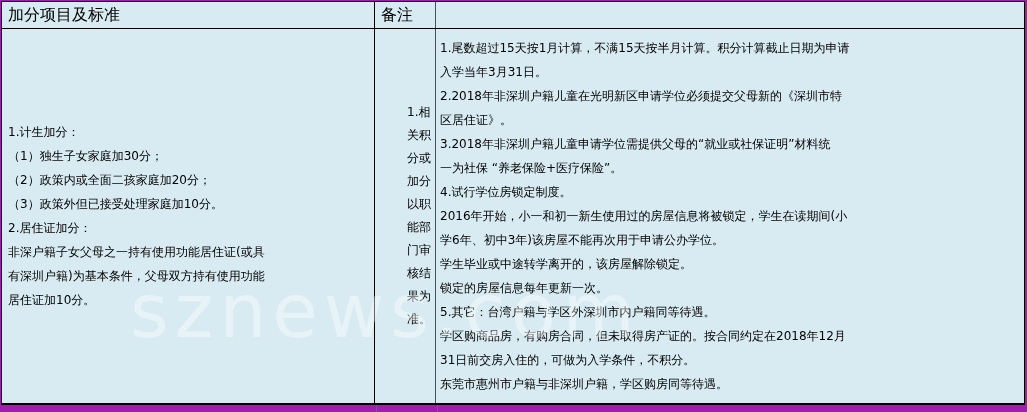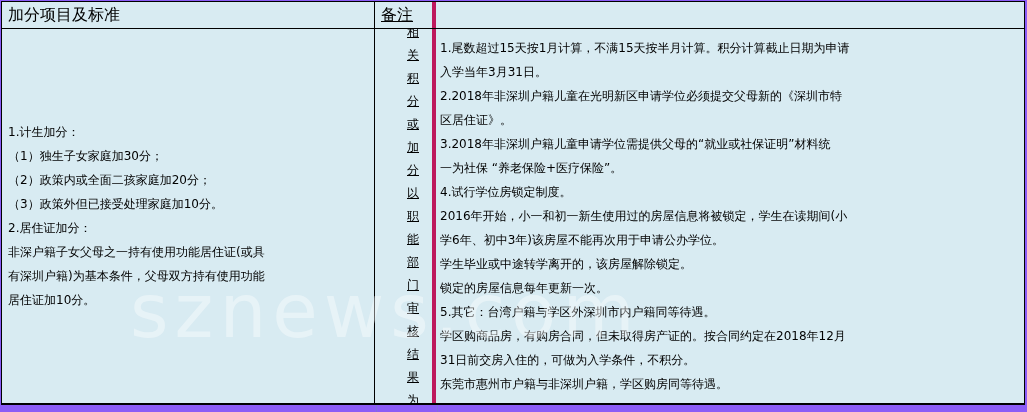--- a/index.html
+++ b/index.html
@@ -4,37 +4,37 @@
 <style>
   html,body{margin:0;padding:0;}
   body{
     width:1027px;height:412px;
     font-family:"DejaVu Sans","Liberation Sans",sans-serif;
     background:#f0f7fa;
     overflow:hidden;
   }
   .stage{
     position:relative;width:1027px;height:412px;
-    background:#8b5cf6;
+    background:#a21caf;
   }
   .points-table{
     position:absolute;left:1px;top:1px;
     width:1022px;height:401px;
     background:#d8ebf2;
     border:1px solid #000;
     border-bottom-width:2px;
     display:flex;flex-direction:column;
     color:#000;
   }
   .row{display:flex;min-height:0;}
   .header-row{height:26px;flex:0 0 26px;border-bottom:1px solid #000;}
   .body-row{flex:1 1 auto;}
   .cell{box-sizing:border-box;overflow:hidden;}
   .col1{width:373px;flex:0 0 373px;border-right:1px solid #000;}
-  .col2{width:61px;flex:0 0 61px;border-right:4px solid #be185d;text-decoration:underline;}
+  .col2{width:61px;flex:0 0 61px;border-right:1px solid #be185d;}
   .col3{flex:1 1 auto;}
   .header-cell{
     font-size:16px;line-height:25px;
     padding:0 0 0 6px;
     white-space:nowrap;
   }
   .body-cell{
     font-size:12px;
     display:flex;flex-direction:column;justify-content:center;
   }

